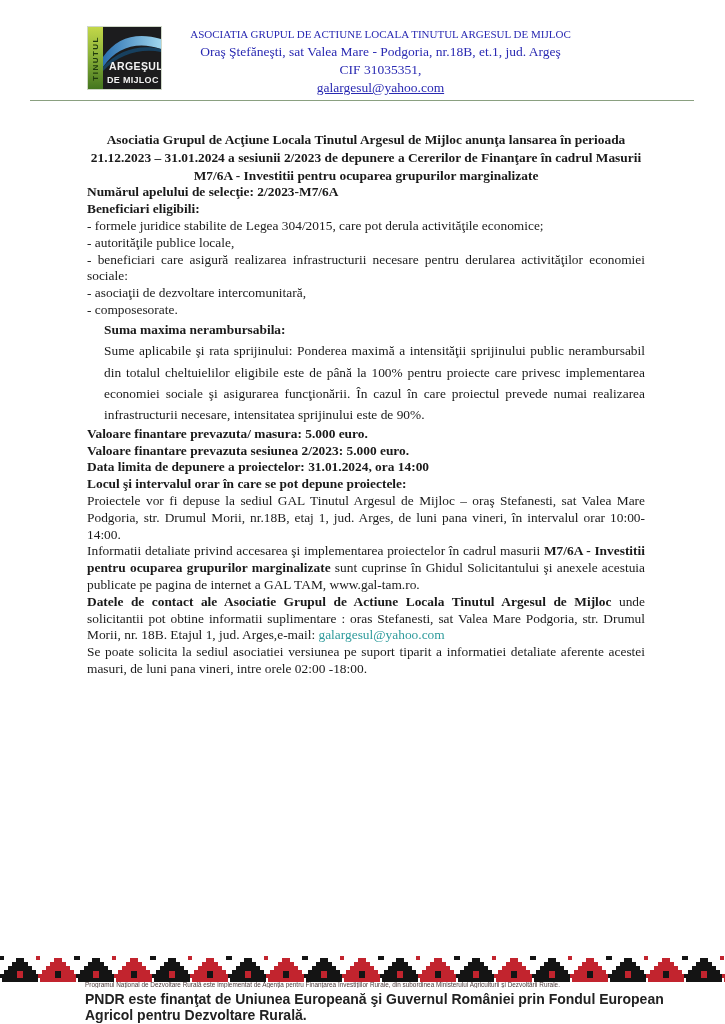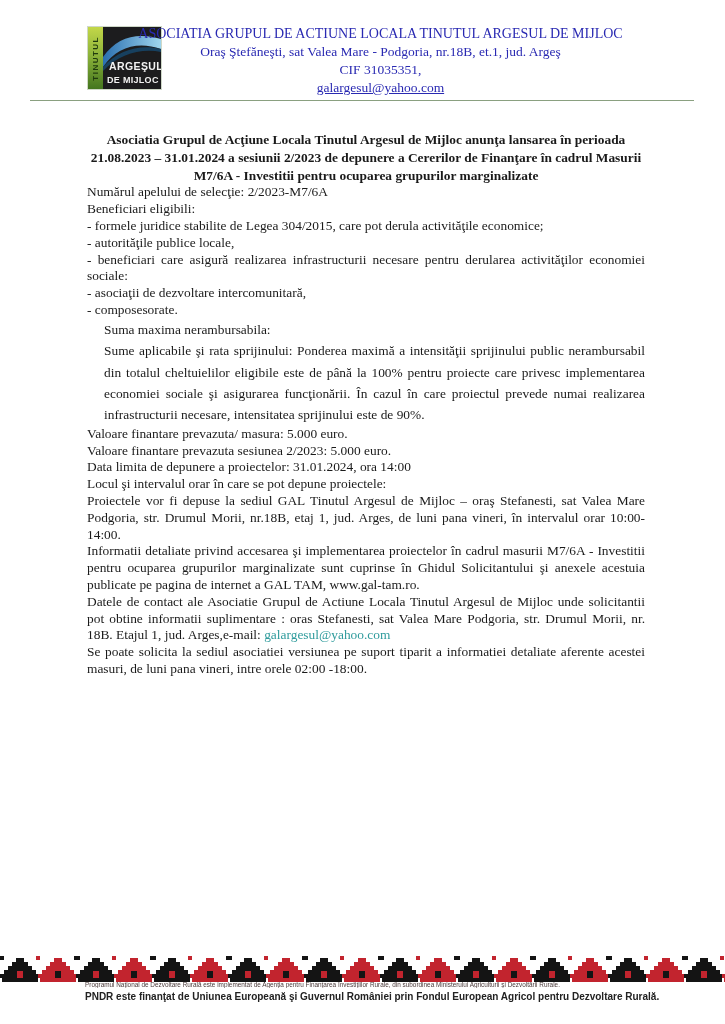--- a/index.html
+++ b/index.html
@@ -5,21 +5,21 @@
   html,body{margin:0;padding:0;background:#e8e8e8;}
   .page{
     position:relative;width:725px;height:1024px;margin:0 auto;background:#ffffff;
     font-family:"Liberation Serif", serif;color:#1a1a1a;overflow:hidden;
   }
   
   .header-text{
     position:absolute;top:25px;left:0;right:0;padding-left:36px;
     text-align:center;color:#2929b2;font-size:13.5px;line-height:18px;z-index:2;
   }
-  .header-text .org{font-size:14px;}
+  .header-text .org{font-size:11px;}
   .header-email{color:#2929b2;text-decoration:underline;cursor:pointer;}
   .divider{
     position:absolute;top:100px;left:30px;width:664px;height:0;
     border-top:1.4px solid #8aa080;z-index:1;
   }
   
   .logo{
     position:absolute;top:27px;left:88px;width:73px;height:62px;display:flex;z-index:1;
     box-shadow:0 0 0 1px #cfd8c8;
   }
@@ -41,36 +41,36 @@
   .logo-name2{
     position:absolute;left:4px;bottom:4px;color:#f2f2f2;
     font-family:"Liberation Sans",sans-serif;font-size:9px;font-weight:bold;letter-spacing:.3px;
   }
   
   .doc-body{
     position:absolute;top:131px;left:87px;width:558px;
     font-size:13.4px;line-height:16.8px;
   }
   .doc-body p{margin:0;}
-  .b{font-weight:normal;}
+  .b{font-weight:bold;}
   .intro{font-weight:bold;text-align:center;line-height:17.8px;margin-bottom:16px;}
   .gap-b{margin-bottom:16px;}
   .just{text-align:justify;}
   .indent{padding-left:17px;}
   .loose{line-height:21.4px;}
   .email-teal{color:#2e9b9c;cursor:pointer;text-decoration:none;}
   
   .footer-band{position:absolute;top:956px;left:0;width:725px;height:30px;z-index:1;}
   .footer-line1{
     position:absolute;top:981px;left:85px;width:620px;z-index:2;
     font-family:"Liberation Sans",sans-serif;font-size:6.4px;color:#4a3a3a;white-space:nowrap;overflow:hidden;
   }
   .footer-line2{
     position:absolute;top:991px;left:85px;width:620px;z-index:2;
-    font-family:"Liberation Sans",sans-serif;font-size:10px;font-weight:bold;color:#222;
+    font-family:"Liberation Sans",sans-serif;font-size:14px;font-weight:bold;color:#222;
   }
 </style>
 </head>
 <body>
 
 <div class="page">
 
   <div class="logo">
     <div class="logo-strip">
       <span>TINUTUL</span>
@@ -94,21 +94,21 @@
   <div class="header-text">
     <div class="org">ASOCIATIA GRUPUL DE ACTIUNE LOCALA TINUTUL ARGESUL DE MIJLOC</div>
     <div>Oraş Ştefăneşti, sat Valea Mare - Podgoria, nr.18B, et.1, jud. Argeş</div>
     <div>CIF 31035351,</div>
     <div><a class="header-email">galargesul@yahoo.com</a></div>
   </div>
 
   <div class="divider"></div>
 
   <div class="doc-body">
-    <p class="intro">Asociatia Grupul de Acţiune Locala Tinutul Argesul de Mijloc anunţa lansarea în perioada 21.08.2023 – 31.01.2024 a sesiunii 2/2023 de depunere a Cererilor de Finanţare în cadrul Masurii M7/6A - Investitii pentru ocuparea grupurilor marginalizate</p>
+    <p class="intro">Asociatia Grupul de Acţiune Locala Tinutul Argesul de Mijloc anunţa lansarea în perioada 21.12.2023 – 31.01.2024 a sesiunii 2/2023 de depunere a Cererilor de Finanţare în cadrul Masurii M7/6A - Investitii pentru ocuparea grupurilor marginalizate</p>
 
     <p class="b gap-b">Numărul apelului de selecţie: 2/2023-M7/6A</p>
 
 
     <p class="b">Beneficiari eligibili:</p>
     <p class="just">- formele juridice stabilite de Legea 304/2015, care pot derula activităţile economice;</p>
     <p class="just">- autorităţile publice locale,</p>
     <p class="just">- beneficiari care asigură realizarea infrastructurii necesare pentru derularea activităţilor economiei sociale:</p>
     <p class="just">- asociaţii de dezvoltare intercomunitară,</p>
     <p class="just">- composesorate.</p>

